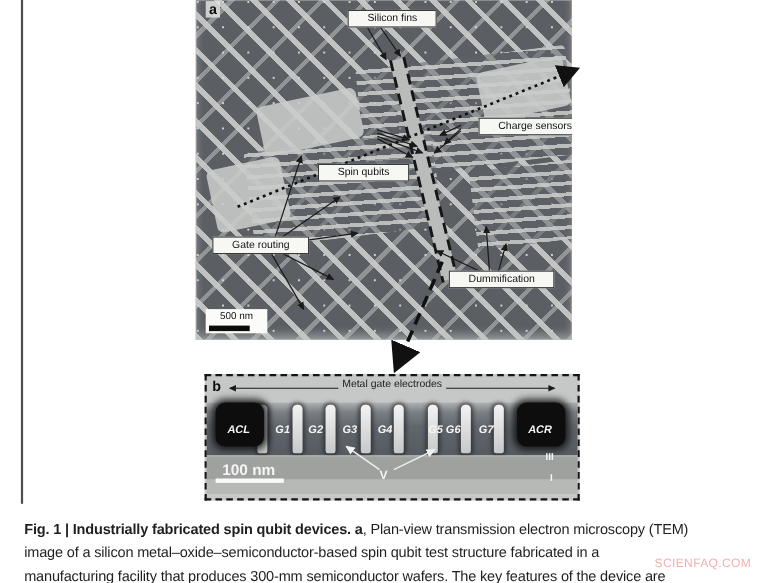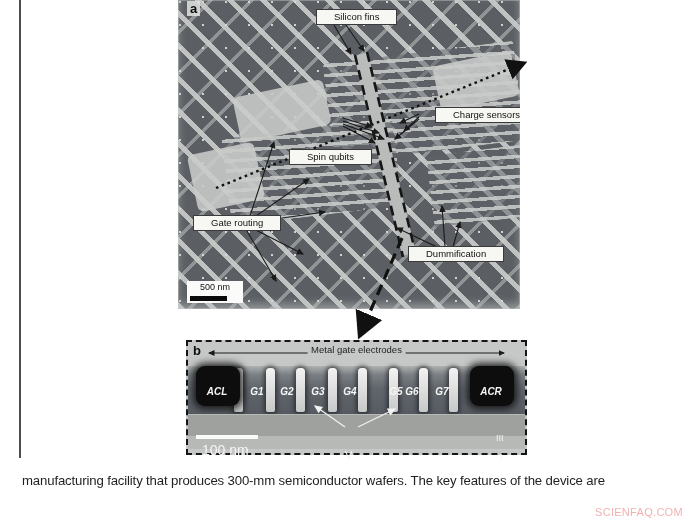--- a/index.html
+++ b/index.html
@@ -57,21 +57,21 @@
     background:linear-gradient(180deg,#aeb1b0 0,#7a7f84 9px,#61666c 22px,#565b61 100%);}
   .stripe{position:absolute;top:2px;width:9px;height:44px;border-radius:4px 4px 2px 2px;
     background:linear-gradient(#f2f3f2,#c7c9c8);box-shadow:0 0 4px 2px rgba(28,31,35,.7);}
   .blob{position:absolute;top:0;width:44px;height:40px;background:#0d0d0d;border-radius:9px;
     box-shadow:0 0 7px 3px rgba(13,13,13,.85);}
   .pb-label{position:absolute;top:20px;transform:translateX(-50%);color:#f5f5f5;
     font-weight:bold;font-size:10px;white-space:nowrap;font-style:italic;}
   .pb-substrate{position:absolute;left:0;top:72px;width:100%;height:22px;background:#9fa19f;
     box-shadow:inset 0 1px 0 rgba(230,230,230,.35);}
   .pb-bottom{position:absolute;left:0;top:94px;width:100%;height:13px;background:#b7b9b7;}
-  .pb-white{position:absolute;color:#f4f4f4;font-weight:normal;margin-top:23px;}
+  .pb-white{position:absolute;color:#f4f4f4;font-weight:bold;}
   .pb-100{left:14px;top:77px;font-size:14px;text-align:center;}
   .pb-bar{position:absolute;left:8px;top:93px;width:62px;height:4px;background:#fafafa;}
   .pb-v{left:157px;top:84px;font-size:11px;}
   .pb-iii{left:308px;top:68px;font-size:9px;}
   .pb-i{left:312px;top:87px;font-size:9px;}
 
   
   .caption{position:absolute;left:22px;top:470px;width:664px;font-size:13.2px;line-height:21.4px;
     color:#1f1f1f;letter-spacing:-0.15px;}
   .cap-line{white-space:nowrap;}
@@ -195,18 +195,20 @@
 
     <line x1="209" y1="353" x2="504" y2="353" stroke="#1a1a1a" stroke-width="1" marker-start="url(#ab)" marker-end="url(#ab)"></line>
 
     <g stroke="#f0f0f0" stroke-width="1.3" fill="none" marker-end="url(#aw)">
       <line x1="345" y1="427" x2="315" y2="406"></line>
       <line x1="358" y1="427" x2="395" y2="409"></line>
     </g>
   </svg>
 
   <div class="caption">
+    <div class="cap-line"><span class="b">Fig. 1 | Industrially fabricated spin qubit devices. </span><span class="b">a</span><span>, Plan-view transmission electron microscopy (TEM)</span></div>
+    <div class="cap-line">image of a silicon metal–oxide–semiconductor-based spin qubit test structure fabricated in a</div>
     <div class="cap-line">manufacturing facility that produces 300-mm semiconductor wafers. The key features of the device are</div>
   </div>
 
   <span class="watermark">SCIENFAQ.COM</span>
 
 </div>
 
 </body></html>

